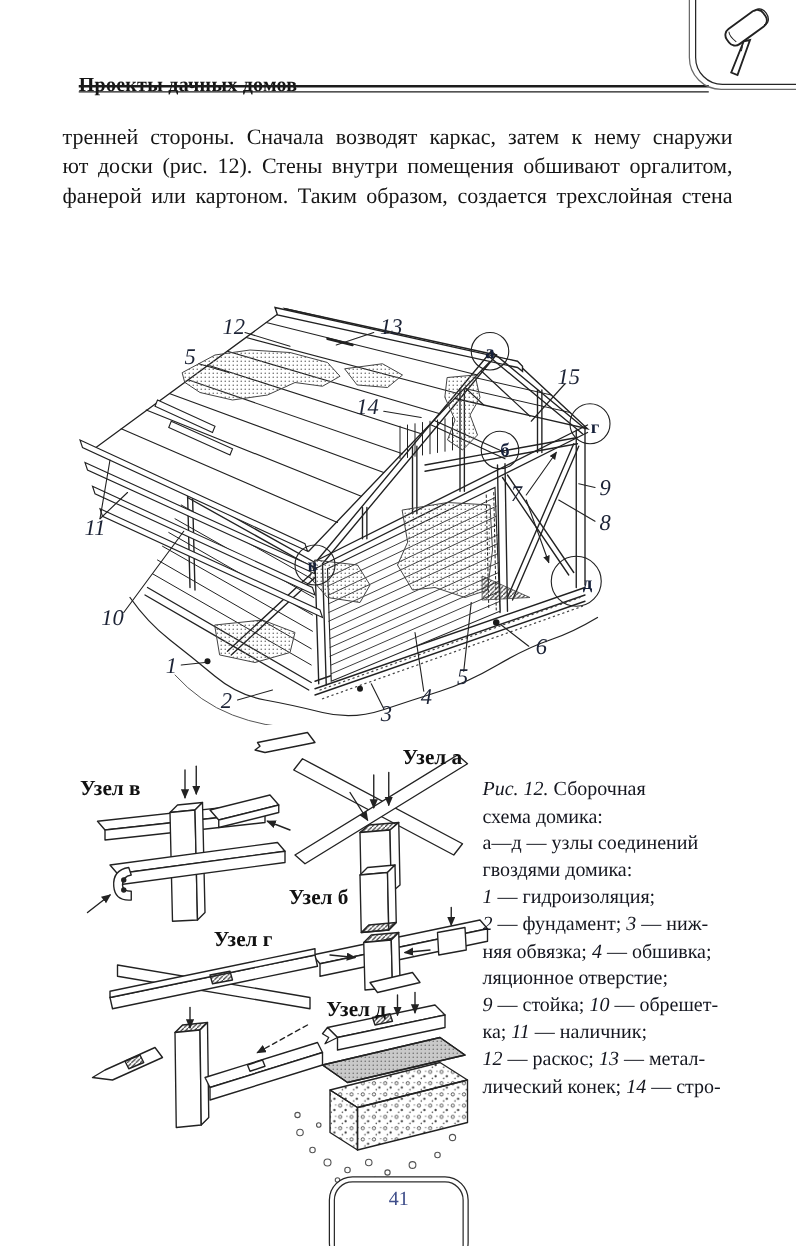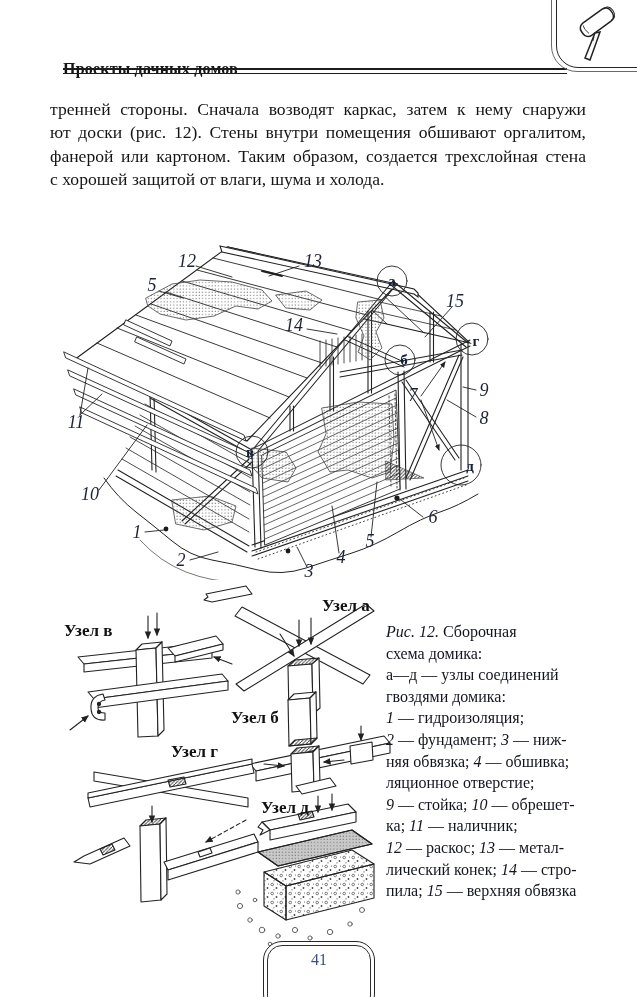--- a/index.html
+++ b/index.html
@@ -57,21 +57,20 @@
         <polygon points="23,27 28,26 18,54 13,52"></polygon>
         <line x1="22" y1="31" x2="21" y2="35" stroke-width="0.8"></line>
       </g>
     </svg>
   </div>
 
   <div class="para">
     <div class="body-line">тренней стороны. Сначала возводят каркас, затем к нему снаружи</div>
     <div class="body-line">ют доски (рис. 12). Стены внутри помещения обшивают оргалитом,</div>
     <div class="body-line">фанерой или картоном. Таким образом, создается трехслойная стена</div>
-    <div class="body-line last">с хорошей защитой от влаги, шума и холода.</div>
   </div>
 
   <svg class="fig-main" width="637" height="344" viewBox="0 236 637 344">
     <defs>
       <marker id="arr" markerWidth="7" markerHeight="7" refX="6" refY="3" orient="auto">
         <path d="M0,0 L7,3 L0,6 Z" fill="#222"></path>
       </marker>
       <pattern id="dots" width="3.2" height="3.2" patternUnits="userSpaceOnUse">
         <circle cx="1" cy="1" r="0.65" fill="#6f6f6f"></circle>
       </pattern>
@@ -377,21 +376,20 @@
       <div class="cap-line"><span>а—д — узлы соединений</span></div>
       <div class="cap-line"><span>гвоздями домика:</span></div>
       <div class="cap-line"><span class="it">1</span><span> — гидроизоляция;</span></div>
       <div class="cap-line"><span class="it">2</span><span> — фундамент; </span><span class="it">3</span><span> — ниж-</span></div>
       <div class="cap-line"><span>няя обвязка; </span><span class="it">4</span><span> — обшивка;</span></div>
       <div class="cap-line"><span>ляционное отверстие;</span></div>
       <div class="cap-line"><span class="it">9</span><span> — стойка; </span><span class="it">10</span><span> — обрешет-</span></div>
       <div class="cap-line"><span>ка; </span><span class="it">11</span><span> — наличник;</span></div>
       <div class="cap-line"><span class="it">12</span><span> — раскос; </span><span class="it">13</span><span> — метал-</span></div>
       <div class="cap-line"><span>лический конек; </span><span class="it">14</span><span> — стро-</span></div>
-      <div class="cap-line"><span>пила; </span><span class="it">15</span><span> — верхняя обвязка</span></div>
     </div>
 
   <div class="pagenum-box">
     <div class="pagenum-inner"></div>
     <div class="pagenum">41</div>
   </div>
 
 </div>
 
 </body></html>

